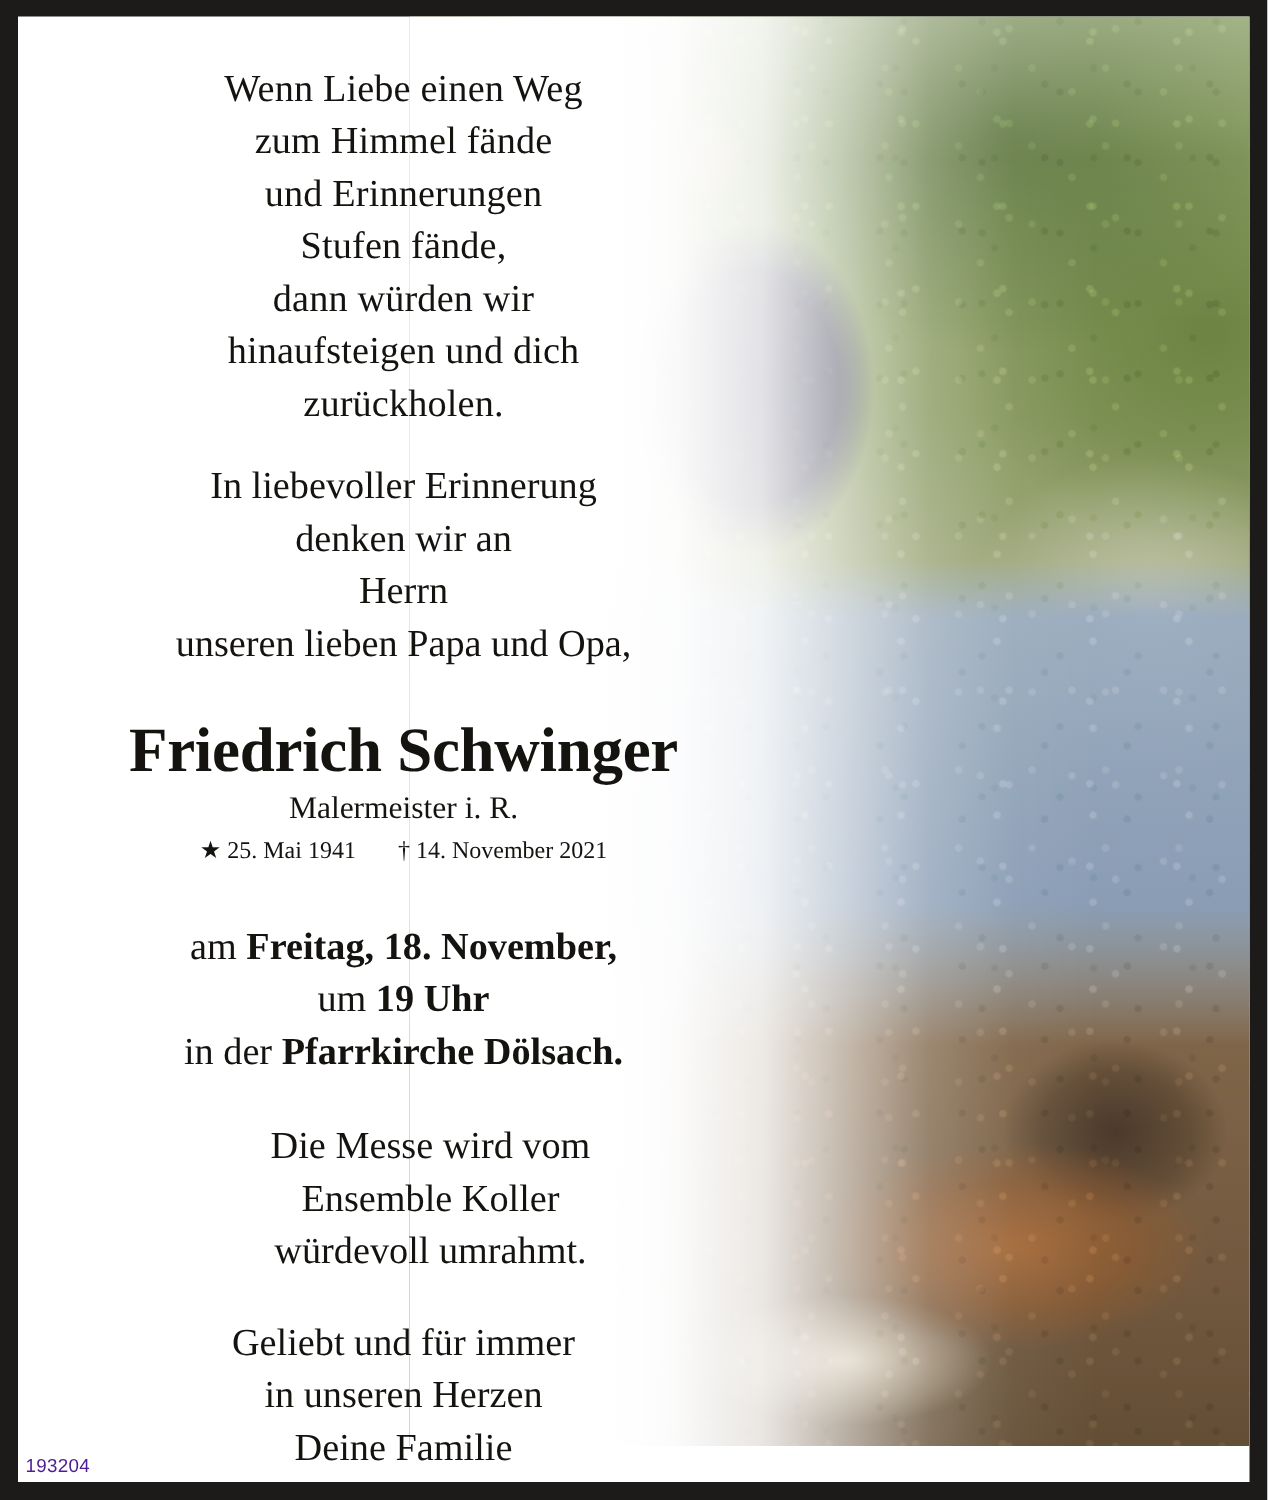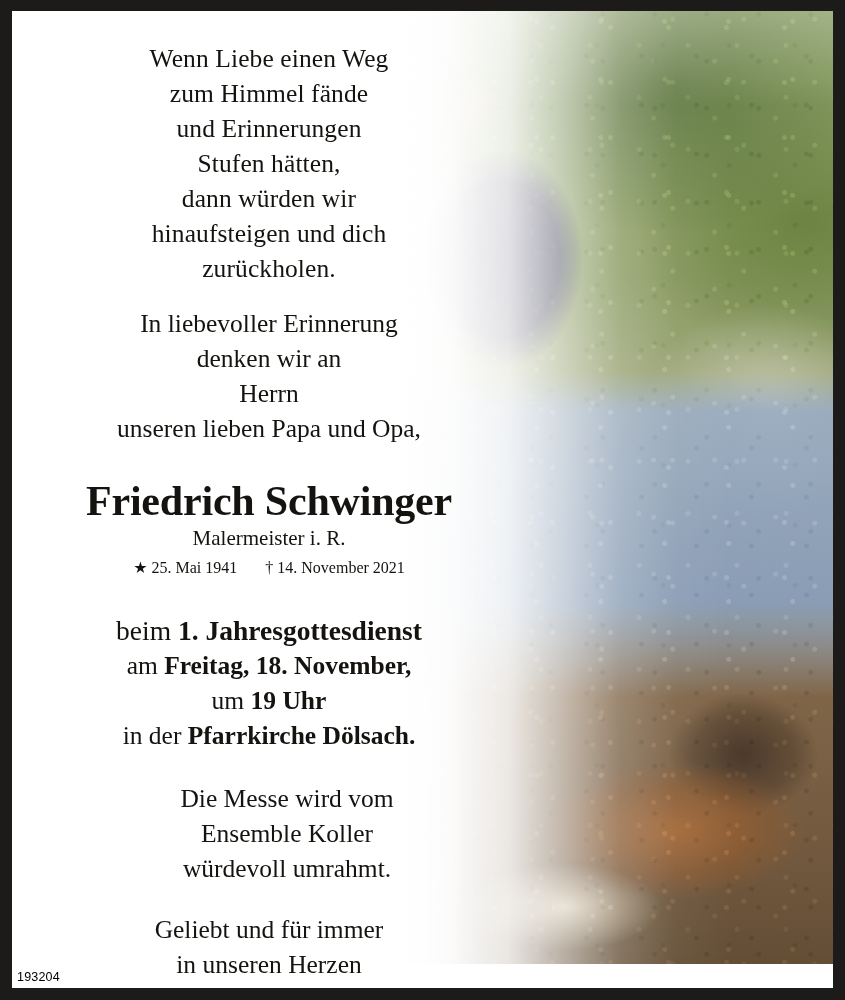--- a/index.html
+++ b/index.html
@@ -181,21 +181,21 @@
   }
   .closing .ln { display: block; white-space: nowrap; }
 
   
   .refnum {
     position: absolute;
     left: 5px;
     bottom: 4px;
     font-family: "Liberation Sans", sans-serif;
     font-size: 12.5px;
-    color: #000000;
+    color: #4c1d95;
     letter-spacing: 0.2px;
   }
 </style>
 </head>
 <body>
 
 <div class="notice">
   <div class="canvas">
 
     <div class="photo">
@@ -204,21 +204,21 @@
       <div class="photo-fade"></div>
       <div class="photo-fade-top"></div>
     </div>
 
     <div class="text-col">
 
       <div class="block poem">
         <span class="ln">Wenn Liebe einen Weg</span>
         <span class="ln">zum Himmel fände</span>
         <span class="ln">und Erinnerungen</span>
-        <span class="ln">Stufen hätten,</span>
+        <span class="ln">Stufen fände,</span>
         <span class="ln">dann würden wir</span>
         <span class="ln">hinaufsteigen und dich</span>
         <span class="ln">zurückholen.</span>
       </div>
 
       <div class="block intro">
         <span class="ln">In liebevoller Erinnerung</span>
         <span class="ln">denken wir an</span>
         <span class="ln">Herrn</span>
         <span class="ln">unseren lieben Papa und Opa,</span>
@@ -229,21 +229,20 @@
 
       <div class="block dates">
         <span>★</span>
         <span>25. Mai 1941</span>
         <span class="sep"></span>
         <span>†</span>
         <span>14. November 2021</span>
       </div>
 
       <div class="block service">
-        <span class="ln big"><span>beim </span><b>1. Jahresgottesdienst</b></span>
         <span class="ln"><span>am </span><b>Freitag, 18. November,</b></span>
         <span class="ln"><span>um </span><b>19 Uhr</b></span>
         <span class="ln"><span>in der </span><b>Pfarrkirche Dölsach.</b></span>
       </div>
 
       <div class="block music">
         <span class="ln">Die Messe wird vom</span>
         <span class="ln">Ensemble Koller</span>
         <span class="ln">würdevoll umrahmt.</span>
       </div>

